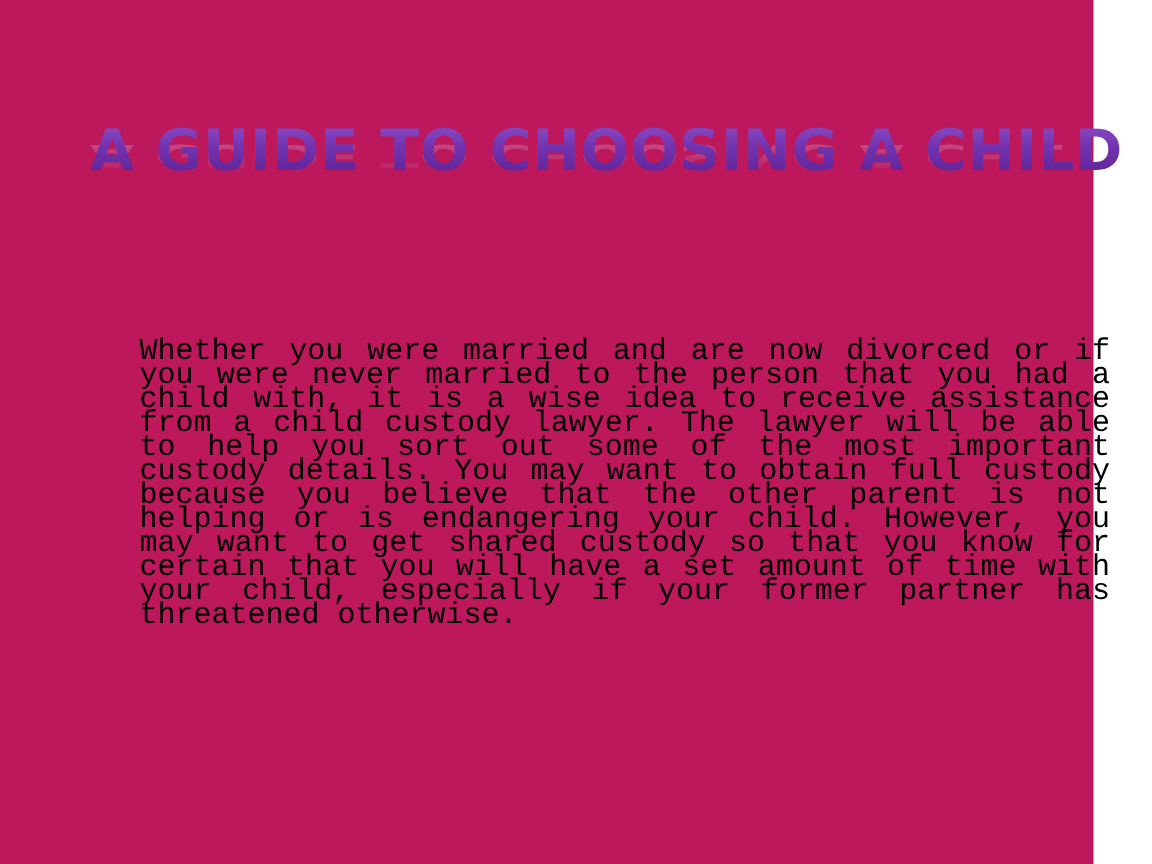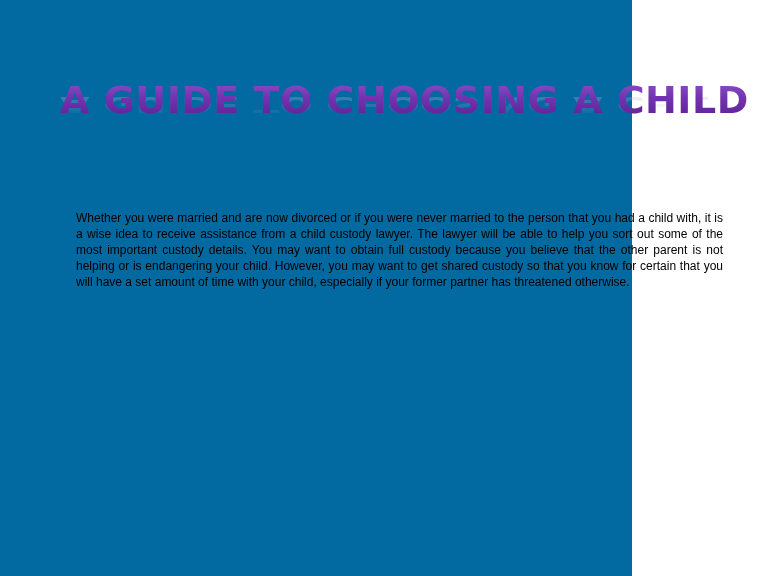--- a/index.html
+++ b/index.html
@@ -9,22 +9,23 @@
     }
     body {
       width: 768px;
       height: 576px;
       position: relative;
       overflow: hidden;
     }
     .slide {
       position: absolute;
       left: 0; top: 0;
-      width: 632px; height: 576px;
-      background: #0369a1;
+      width: 708px; height: 576px;
+      background: #be185d;
+      padding-left: 21px;
     }
     .title-block {
       position: absolute;
       left: 60px;
       top: 74px;
       width: 648px;
       text-align: center;
     }
     .title-line {
       position: relative;
@@ -60,26 +61,26 @@
       opacity: 0.45;
       -webkit-mask-image: linear-gradient(to top, rgba(0,0,0,0.9), rgba(0,0,0,0));
       mask-image: linear-gradient(to top, rgba(0,0,0,0.9), rgba(0,0,0,0));
       pointer-events: none;
     }
     .body-text {
       position: absolute;
       left: 76px;
       top: 210px;
       width: 647px;
-      font-family: Liberation Sans, sans-serif;
-      font-size: 12px;
+      font-family: Liberation Mono, monospace;
+      font-size: 20px;
       line-height: 16px;
       color: #000000;
       text-align: justify;
-      margin: 0;
+      margin: 17px;
     }
   </style>
 </head>
 <body>
 
 <div class="slide">
   <div class="title-block">
     <div class="title-line">
       <span class="title-text">A GUIDE TO CHOOSING A CHILD</span>
       <div class="title-reflection">A GUIDE TO CHOOSING A CHILD</div>

